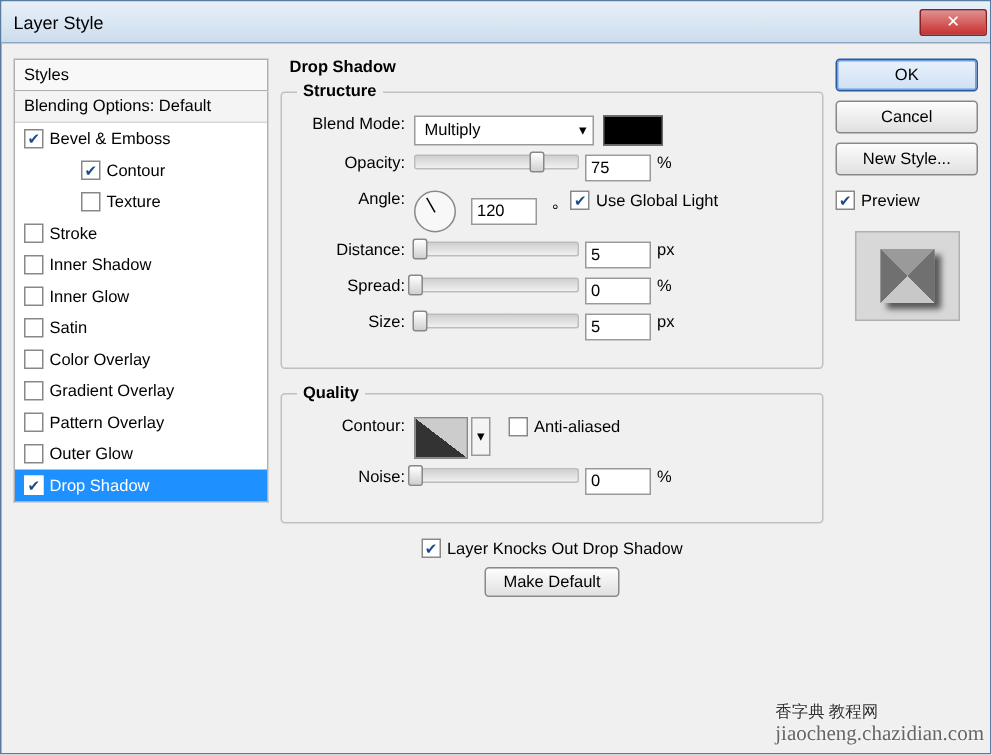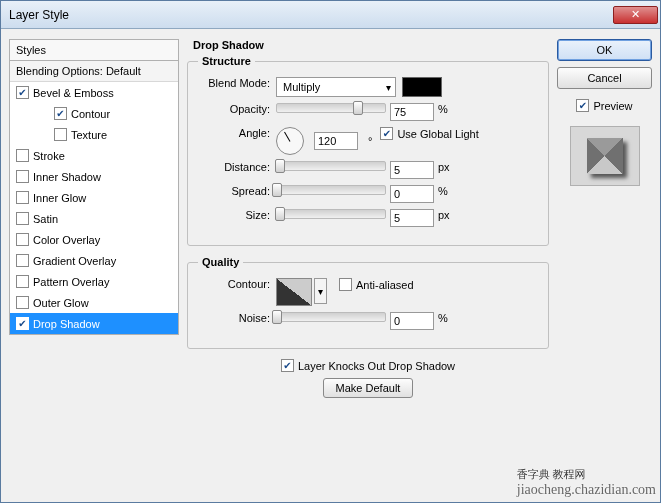--- a/index.html
+++ b/index.html
@@ -203,21 +203,22 @@
         </label>
       </div>
       <div class="btn-row">
         <div class="btn">Make Default</div>
       </div>
     </div>
 
     <div class="right-col">
       <div class="rbtn default">OK</div>
       <div class="rbtn">Cancel</div>
-      <label class="chk" style="justify-content:center;margin-top:4px">
+      <div class="rbtn">New Style...</div>
+      <label class="chk" style="justify-content:flex-start;margin-top:4px">
         <span class="cb checked"></span>
         <span>Preview</span>
       </label>
       <div class="preview-box">
         <div class="preview-inner"></div>
       </div>
     </div>
   </div>
   <div class="watermark">
     <div>香字典 教程网</div>

